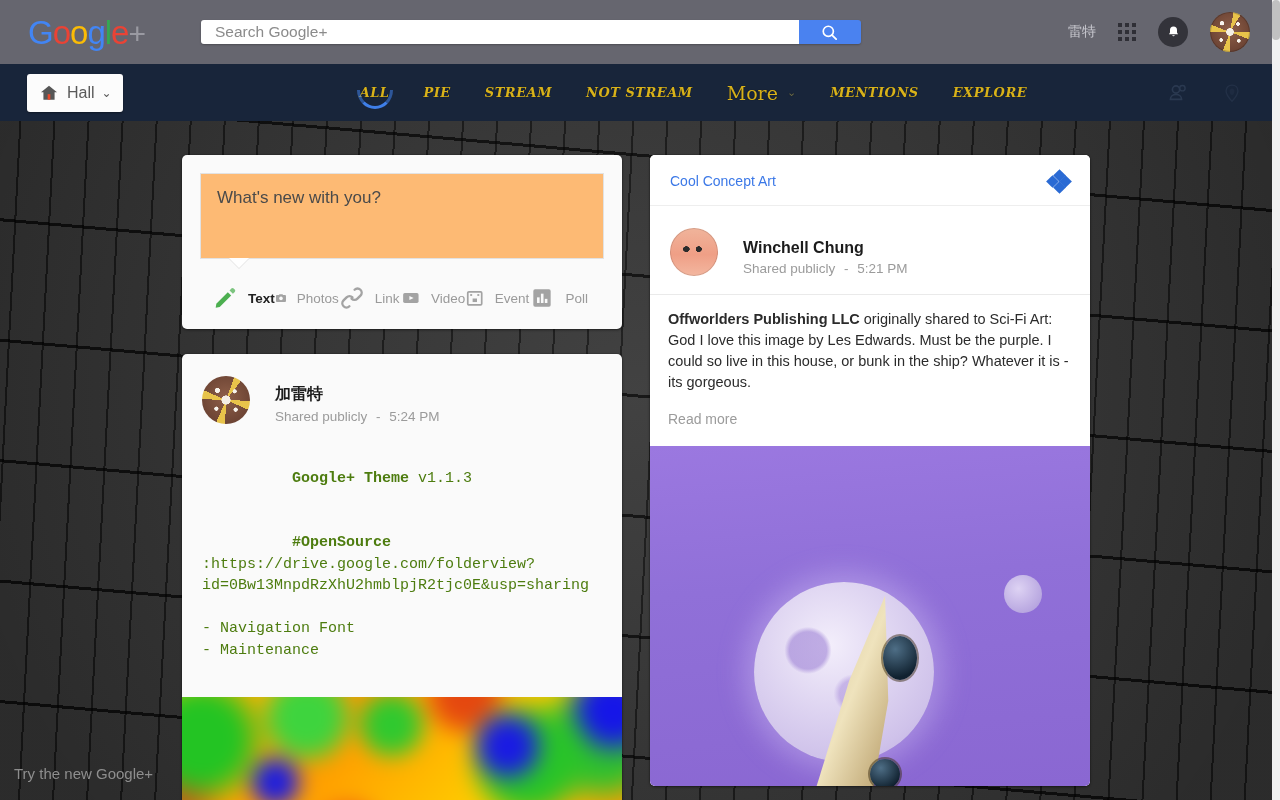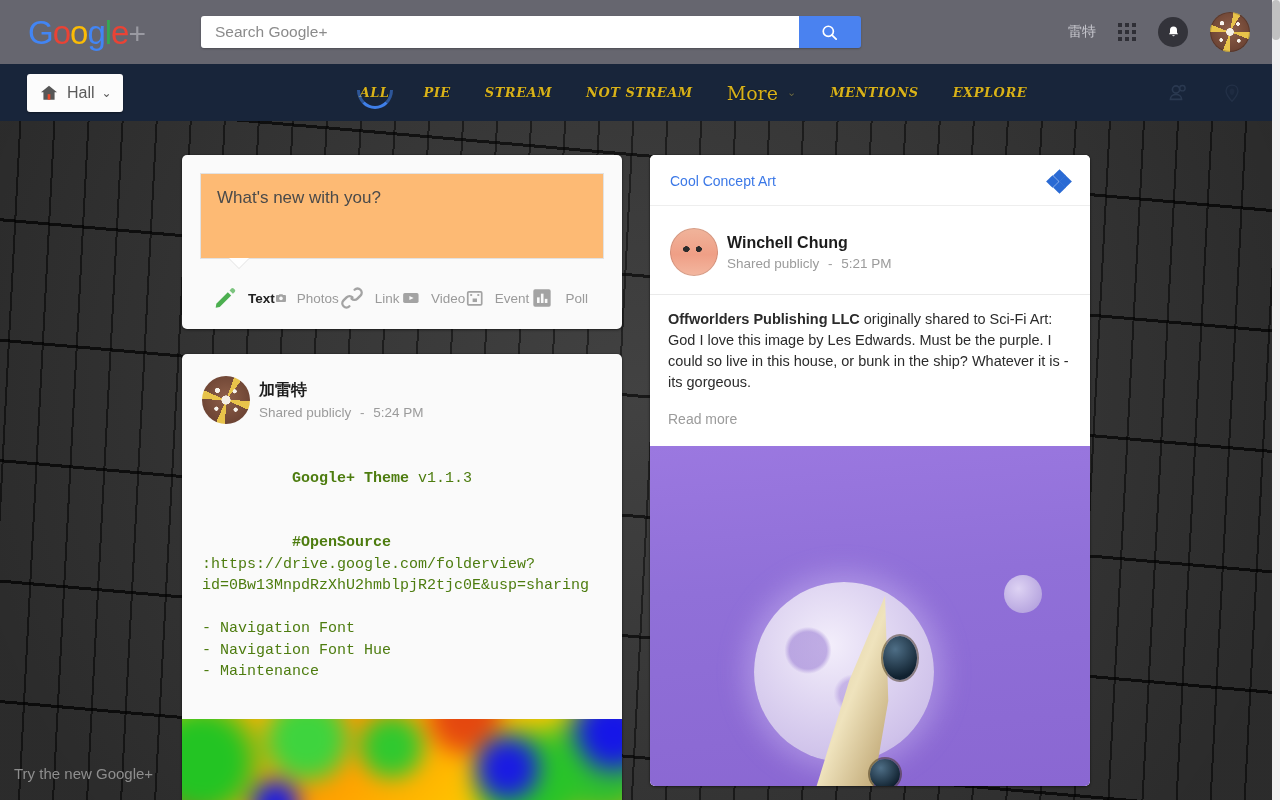--- a/index.html
+++ b/index.html
@@ -53,21 +53,21 @@
     letter-spacing: -1px;
     user-select: none;
   }
   .glogo span { font-family: "Liberation Sans", sans-serif; font-weight: 400; }
   .g-b1 { color:#4285F4; } .g-r { color:#EA4335; } .g-y { color:#FBBC05; }
   .g-b2 { color:#4285F4; } .g-g { color:#34A853; } .g-r2 { color:#EA4335; }
   .g-plus { color:#9a9aa2; font-size: 30px; }
 
   #searchwrap {
     margin-left: 56px;
-    width: 660px; height: 32px;
+    width: 660px; height: 24px;
     display: flex;
     border-radius: 3px;
     overflow: hidden;
     box-shadow: 0 1px 2px rgba(0,0,0,.25);
   }
   #search-input {
     flex: 1; border: none; outline: none;
     background: #fff;
     font-size: 15.5px; color: #222;
     padding: 0 14px;
@@ -209,21 +209,21 @@
   }
   .copt {
     width: 64px; display: flex; flex-direction: row;
     align-items: center; gap: 10px; cursor: pointer;
   }
   .copt .clabel { font-size: 13.5px; color: #9a9a9a; }
   .copt.active .clabel { color: #222; font-weight: bold; }
 
   
   .post { margin-top: 25px; }
-  .post-head { display: flex; align-items: center; gap: 9px; padding: 22px 20px 18px; }
+  .post-head { display: flex; align-items: flex-end; gap: 25px; padding: 22px 20px 18px; }
   .pavatar { width: 48px; height: 48px; border-radius: 50%; flex: 0 0 48px; }
   .pavatar.donut {
     background:
       radial-gradient(circle at 50% 50%, #f4efe6 0 13%, rgba(0,0,0,0) 14%),
       radial-gradient(circle at 32% 30%, #f7f3ec 0 5%, rgba(0,0,0,0) 6%),
       radial-gradient(circle at 68% 32%, #f7f3ec 0 4%, rgba(0,0,0,0) 5%),
       radial-gradient(circle at 30% 68%, #f7f3ec 0 4%, rgba(0,0,0,0) 5%),
       radial-gradient(circle at 70% 70%, #f7f3ec 0 4%, rgba(0,0,0,0) 5%),
       conic-gradient(from 20deg, #e8c34a 0 5%, rgba(0,0,0,0) 5% 20%,
                      #e8c34a 20% 26%, rgba(0,0,0,0) 26% 45%,
@@ -527,21 +527,20 @@
       </div>
 
       <div class="pbody">
         <div class="pline">
           <b>Google+ Theme</b><span> v1.1.3</span>
         </div>
         <div class="pline">
           <b>#OpenSource</b><span> :https://drive.google.com/folderview?id=0Bw13MnpdRzXhU2hmblpjR2tjc0E&amp;usp=sharing</span>
         </div>
         <div class="pline">- Navigation Font</div>
-        <div class="pline">- Navigation Font Hue</div>
         <div class="pline">- Maintenance</div>
       </div>
 
       <div class="post-img" id="img-heatmap">
         <div class="blobs"></div>
 
       </div>
     </div>
   </div>
 

